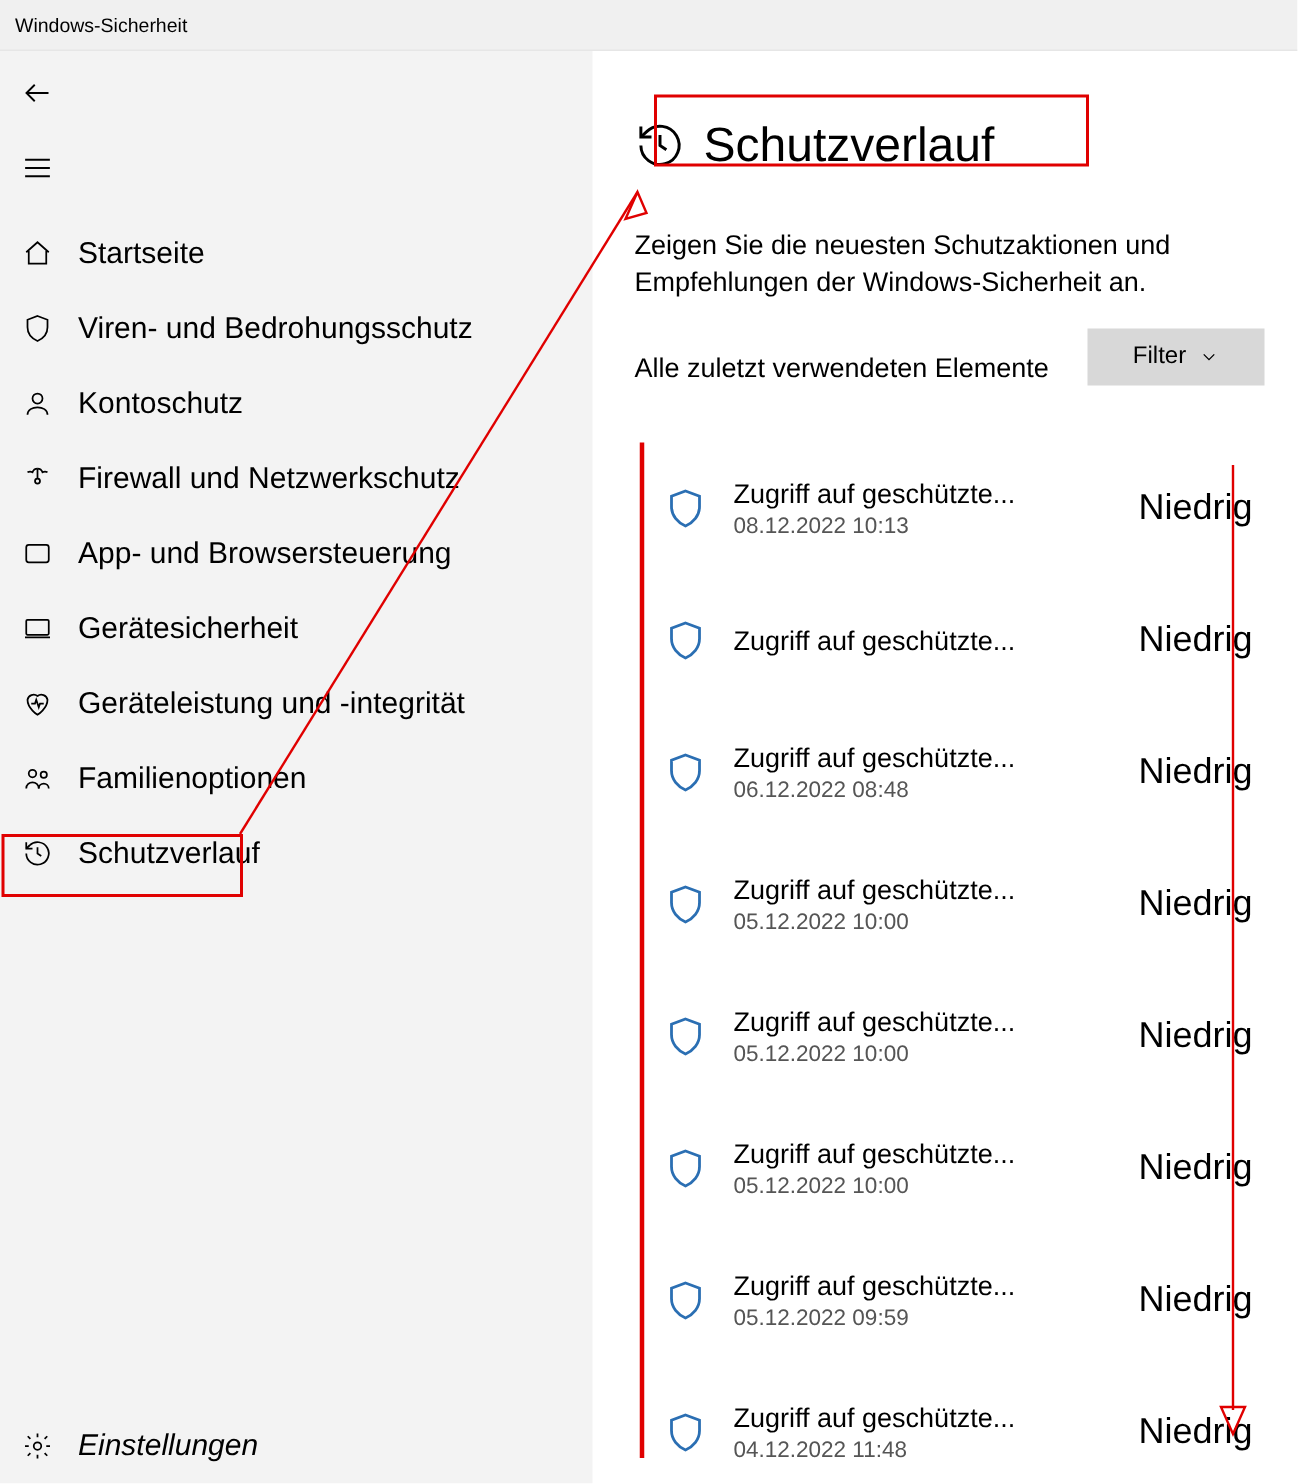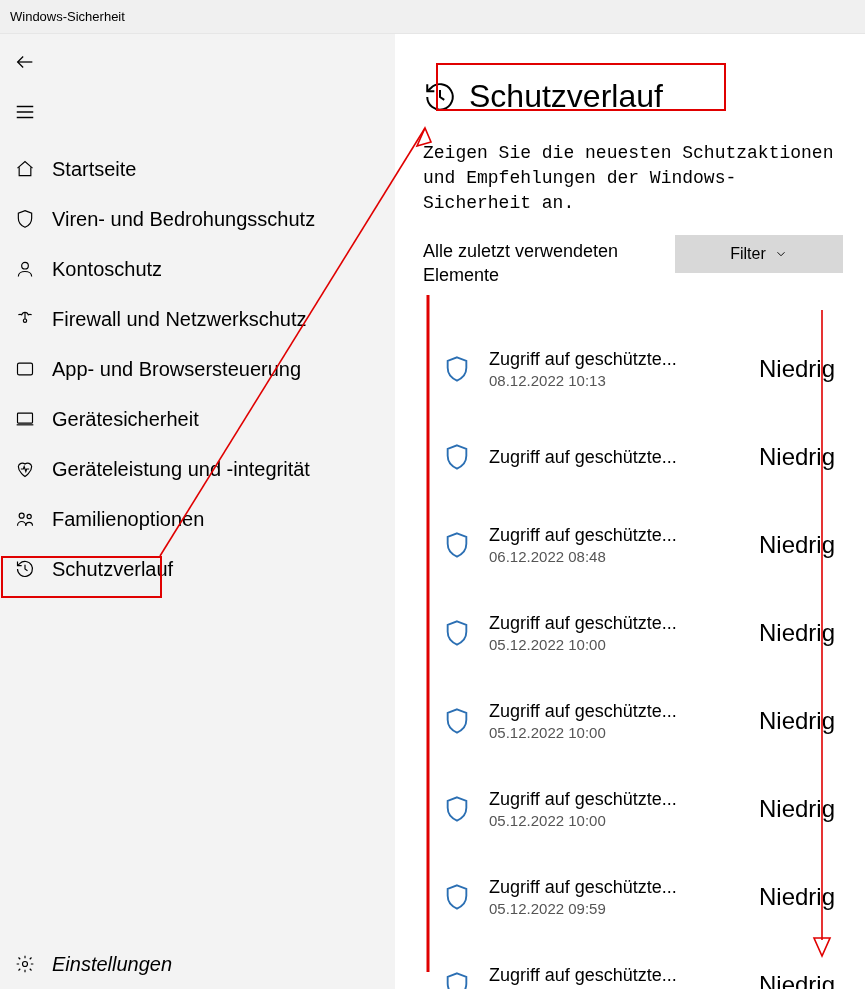--- a/index.html
+++ b/index.html
@@ -13,24 +13,24 @@
   .nav { flex: 1; overflow: hidden; }
   .nav-item { display: flex; align-items: center; height: 50px; padding-left: 14px; gap: 16px; font-size: 20px; color: #000; cursor: pointer; }
   .nav-item .icon { width: 22px; height: 22px; display: flex; align-items: center; justify-content: center; color: #000; }
   .nav-item.selected {  }
   .bottom-nav { }
   .bottom-nav .nav-item { height: 50px; font-style: italic; }
   .content { flex: 1; padding: 26px 22px 0 28px; position: relative; min-width: 0; }
   .page-header { display: flex; align-items: center; gap: 12px; margin-top: 18px; }
   .page-header .icon { width: 34px; height: 34px; color: #000; }
   .page-title { font-size: 32px; font-weight: 400; color: #000; }
-  .page-desc { font-size: 18px; color: #000; margin-top: 26px; line-height: 1.4; font-family: Liberation Mono, monospace; }
-  .filter-row { display: flex; align-items: flex-start; margin-top: 22px; gap: 20px; }
+  .page-desc { font-size: 18px; color: #000; margin-top: 36px; line-height: 1.4; }
+  .filter-row { display: flex; align-items: flex-end; margin-top: 22px; gap: 20px; }
   .recent-label { font-size: 18px; color: #000; flex: 1; line-height: 1.35; }
-  .filter-button { background: #d8d8d8; height: 38px; width: 168px; display: flex; align-items: center; justify-content: center; gap: 8px; font-size: 16px; color: #000; cursor: pointer; margin-top: -4px; }
+  .filter-button { background: #d8d8d8; height: 38px; width: 118px; display: flex; align-items: center; justify-content: center; gap: 8px; font-size: 16px; color: #000; cursor: pointer; margin-top: -4px; }
   .list { margin-left: 4px; margin-top: 38px; }
   .list-item { display: flex; align-items: center; height: 88px; padding-left: 16px; padding-right: 0; }
   .shield { width: 28px; color: #2b6fb3; flex-shrink: 0; }
   .item-text { flex: 1; min-width: 0; padding-left: 18px; padding-right: 8px; }
   .item-title { font-size: 18px; color: #000; white-space: nowrap; overflow: hidden; text-overflow: ellipsis; }
   .item-date { font-size: 15px; color: #555; margin-top: 2px; }
   .item-level { font-size: 24px; color: #000; width: 84px; text-align: left; flex-shrink: 0; }
   .annot { position: absolute; pointer-events: none; }
   .redbox { position: absolute; border: 2px solid #e00000; pointer-events: none; }
   svg { display: block; }

